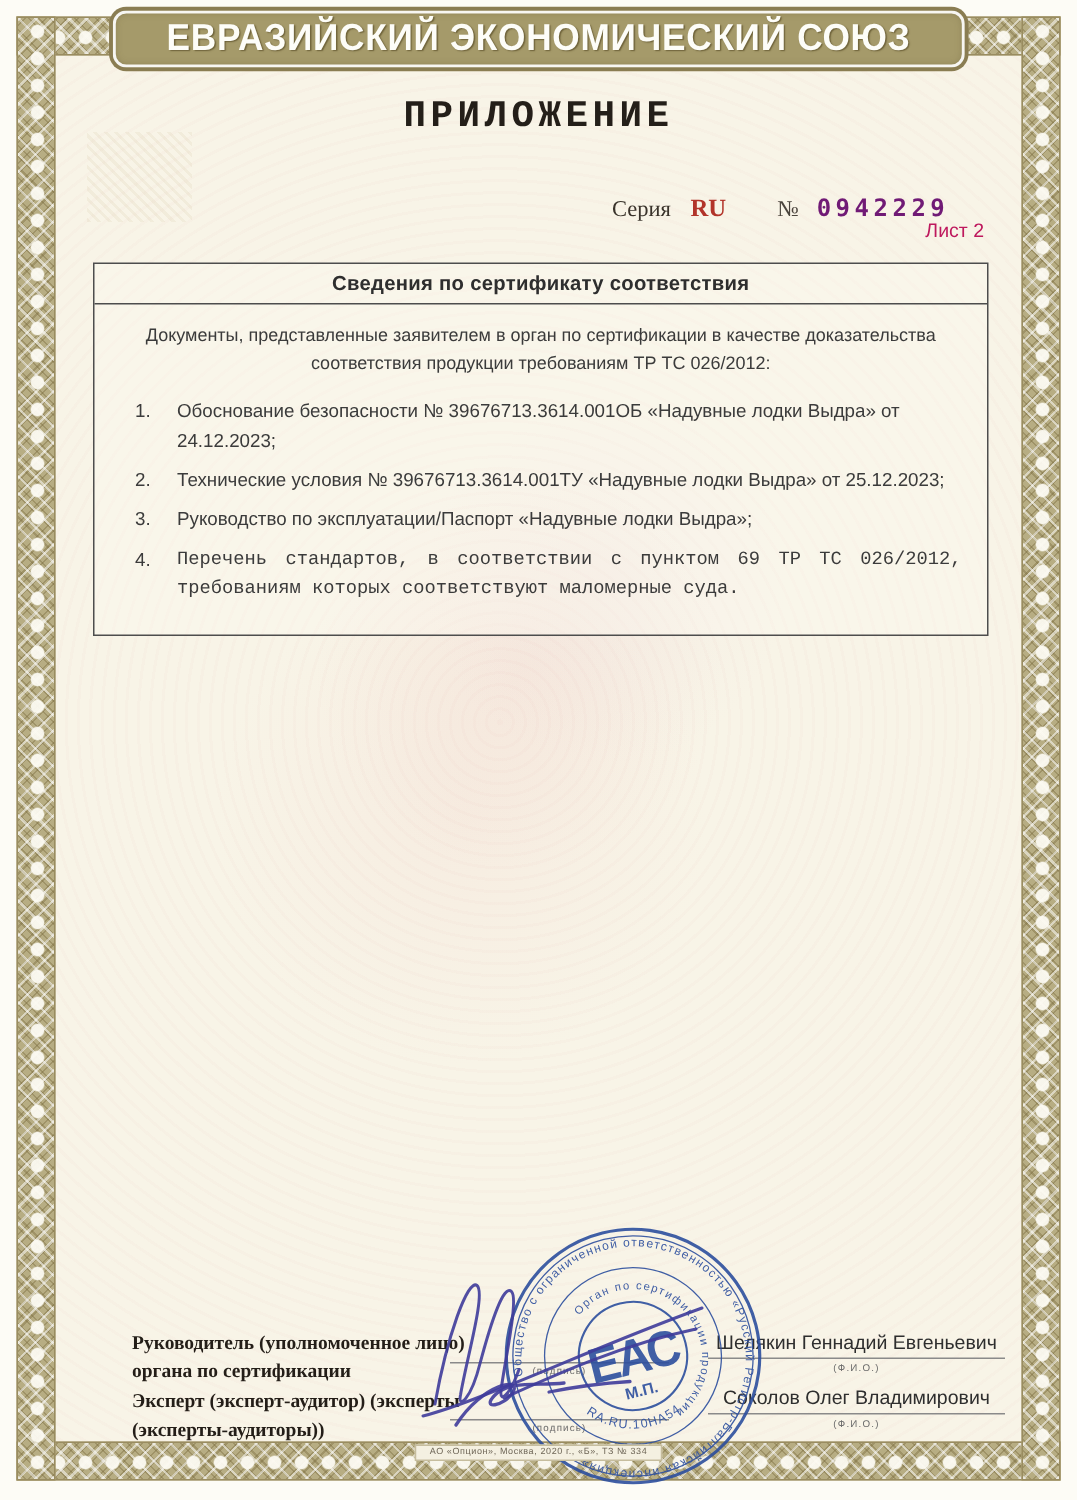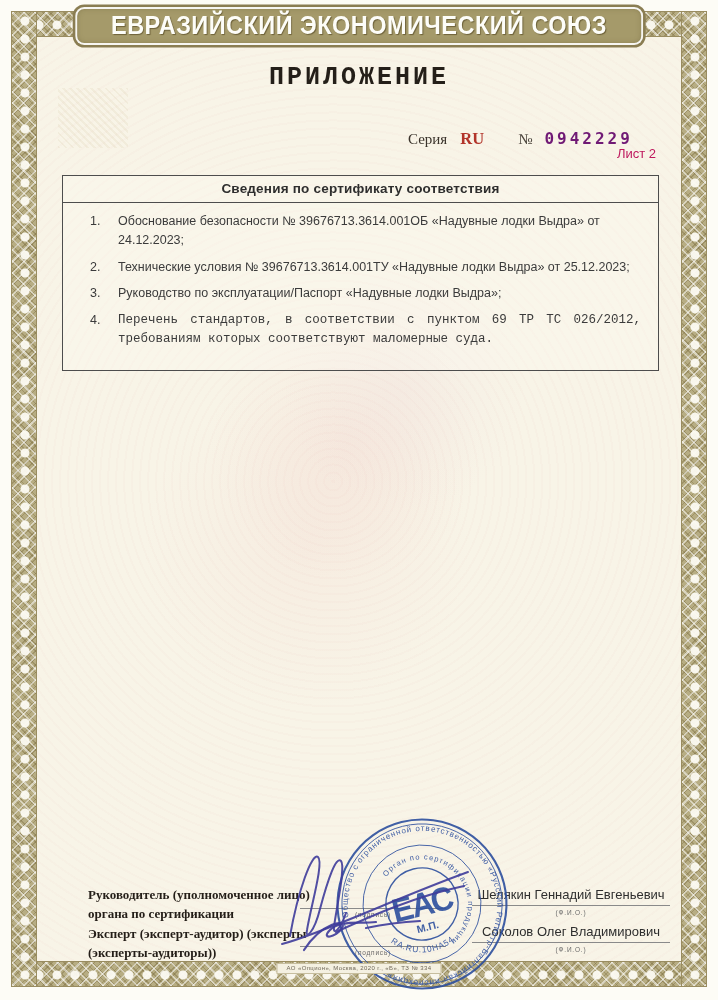--- a/index.html
+++ b/index.html
@@ -133,20 +133,21 @@
     <span class="series-value">RU</span>
     <span class="no-sign">№</span>
     <span class="blank-no">0942229</span>
   </div>
 
   <div class="sheet">Лист 2</div>
 
   <div class="info-box">
     <div class="box-header">Сведения по сертификату соответствия</div>
     <div class="box-body">
+      <div class="intro">Документы, представленные заявителем в орган по сертификации в качестве доказательства соответствия продукции требованиям ТР ТС 026/2012:</div>
 
       <div class="doc-item">
         <span class="doc-num">1.</span>
         <span class="doc-text">Обоснование безопасности № 39676713.3614.001ОБ «Надувные лодки Выдра» от 24.12.2023;</span>
       </div>
       <div class="doc-item">
         <span class="doc-num">2.</span>
         <span class="doc-text">Технические условия № 39676713.3614.001ТУ «Надувные лодки Выдра» от 25.12.2023;</span>
       </div>
       <div class="doc-item">

